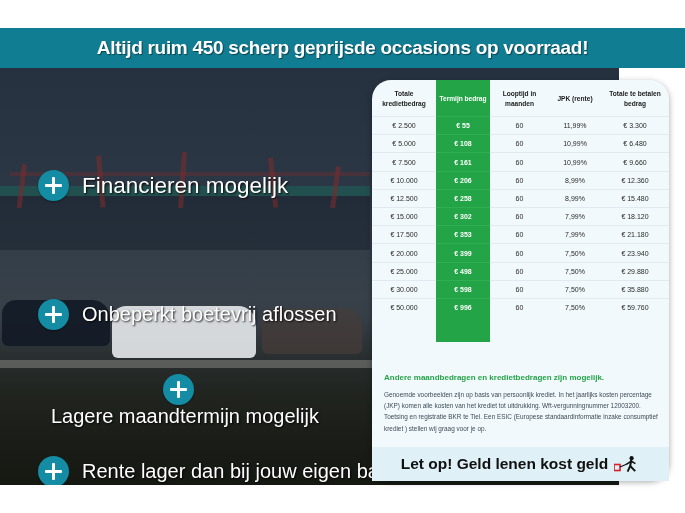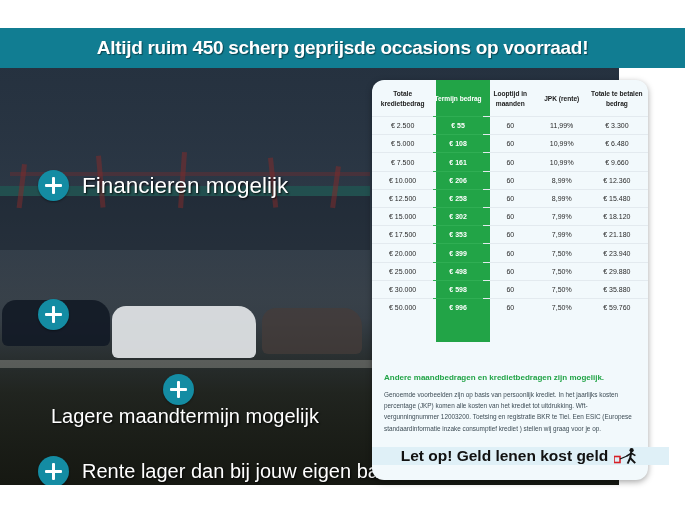--- a/index.html
+++ b/index.html
@@ -42,42 +42,42 @@
   .plus:before,.plus:after{content:"";position:absolute;background:#fff;border-radius:1px;}
   .plus:before{left:7px;top:14px;width:17px;height:3.4px;}
   .plus:after{top:7px;left:13.8px;width:3.4px;height:17px;}
   .btext{color:#ffffff;font-size:20px;font-weight:500;margin-left:13px;
     text-shadow:1px 1px 2px rgba(0,0,0,.85);white-space:nowrap;}
   .btext.b0{font-size:22.5px;}
   #b0-sub{position:absolute;left:72px;top:41px;color:#ffffff;font-size:23px;
     font-weight:bold;text-shadow:1px 1px 2px rgba(0,0,0,.9);white-space:nowrap;}
 
   
-  #card{position:absolute;left:372px;top:80px;width:276px;height:400px;
-    background:#f2f9fc;border-radius:12px;overflow:hidden;
+  #card{position:absolute;left:372px;top:80px;width:297px;height:400px;
+    background:#f2f9fc;border-radius:19px;overflow:hidden;
     box-shadow:0 2px 6px rgba(0,0,0,.35);}
   #greenband{position:absolute;left:64px;top:0;width:54px;height:262px;background:#22a447;}
 
   table{position:relative;width:100%;border-collapse:collapse;z-index:2;}
   th{font-size:6.6px;font-weight:bold;color:#1b1b1b;padding:9px 1px 8px;line-height:1.45;
     text-align:center;vertical-align:middle;}
   th.k{color:#ffffff;}
   td{font-size:7px;color:#2a2a2a;padding:5.1px 1px;text-align:center;
     border-top:1px solid #e3eaef;white-space:nowrap;}
   td.k{color:#ffffff;font-weight:bold;border-top:1px solid #2fae53;}
   col.c0{width:64px;} col.c1{width:54px;} col.c2{width:59px;}
   col.c3{width:52px;} col.c4{width:68px;}
 
   
   #cardfoot{position:absolute;left:12px;right:10px;top:293px;}
   #foot-head{color:#22a447;font-size:8px;font-weight:bold;margin-bottom:7px;}
   #foot-body{color:#3d4c55;font-size:6.4px;line-height:1.75;}
 
   
-  #warn{position:absolute;left:372px;top:447px;width:297px;height:18px;
+  #warn{position:absolute;left:372px;top:447px;width:297px;height:34px;
     background:#dff0f7;display:flex;align-items:center;justify-content:center;gap:6px;}
   #warn-text{font-size:15.5px;font-weight:bold;color:#111111;white-space:nowrap;}
   #warn-icon{width:26px;height:18px;position:relative;flex:0 0 auto;}
 </style>
 </head>
 <body>
 
 <div id="stage">
 
   <div id="banner">
@@ -102,20 +102,21 @@
 
     <div id="bullets">
 
       <div class="bullet" style="left:38px;top:34px;">
         <div class="plus"></div>
         <div class="btext b0">Financieren mogelijk</div>
       </div>
 
       <div class="bullet" style="left:38px;top:163px;">
         <div class="plus"></div>
+        <div class="btext">Onbeperkt boetevrij aflossen</div>
       </div>
 
       <div class="bullet" style="left:38px;top:238px;flex-direction:column;">
         <div class="plus"></div>
         <div class="btext">Lagere maandtermijn mogelijk</div>
       </div>
 
       <div class="bullet" style="left:38px;top:320px;">
         <div class="plus"></div>
         <div class="btext">Rente lager dan bij jouw eigen bank</div>

